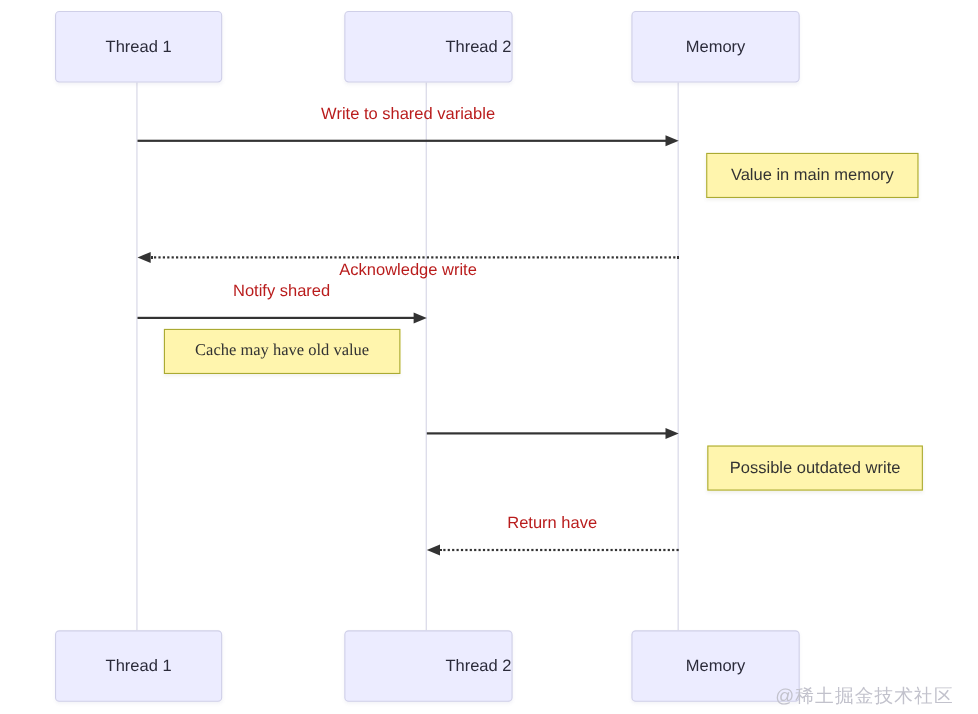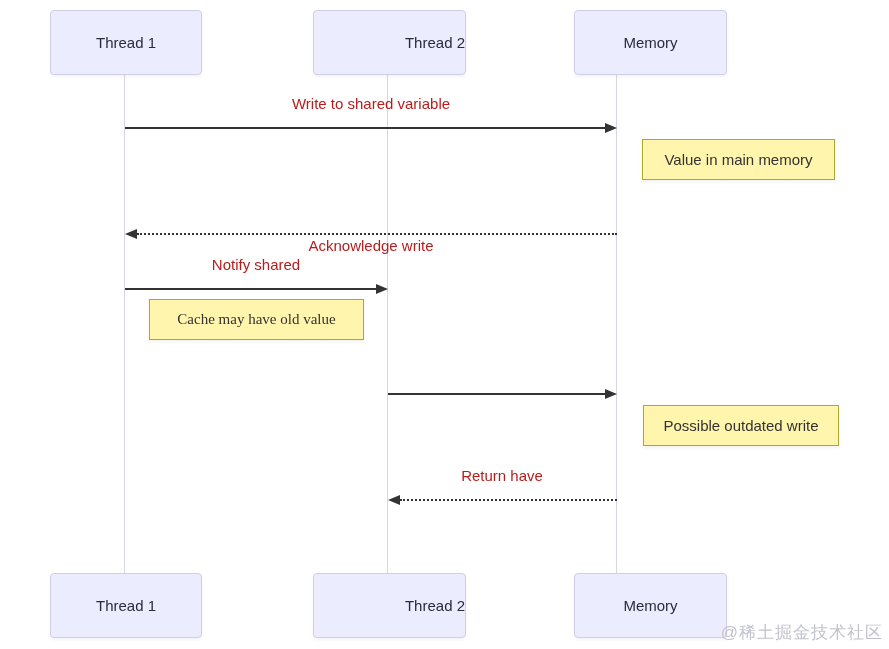--- a/index.html
+++ b/index.html
@@ -39,21 +39,21 @@
   
   .note{
     position:absolute;height:39px;
     background:#FFF5AD;border:1px solid #AAAA33;
     display:flex;align-items:center;justify-content:center;
     font-size:15px;color:#333333;white-space:nowrap;
     box-shadow:0 2px 3px rgba(120,120,80,0.10);
   }
   
   .watermark{
-    position:absolute;right:6px;bottom:5px;
+    position:absolute;right:22px;bottom:5px;
     font-size:17px;color:#C2C2CC;letter-spacing:1px;
   }
 </style>
 </head>
 <body>
 
 <div id="canvas">
 
   <div class="lifeline ll-1"></div>
   <div class="lifeline ll-2"></div>

